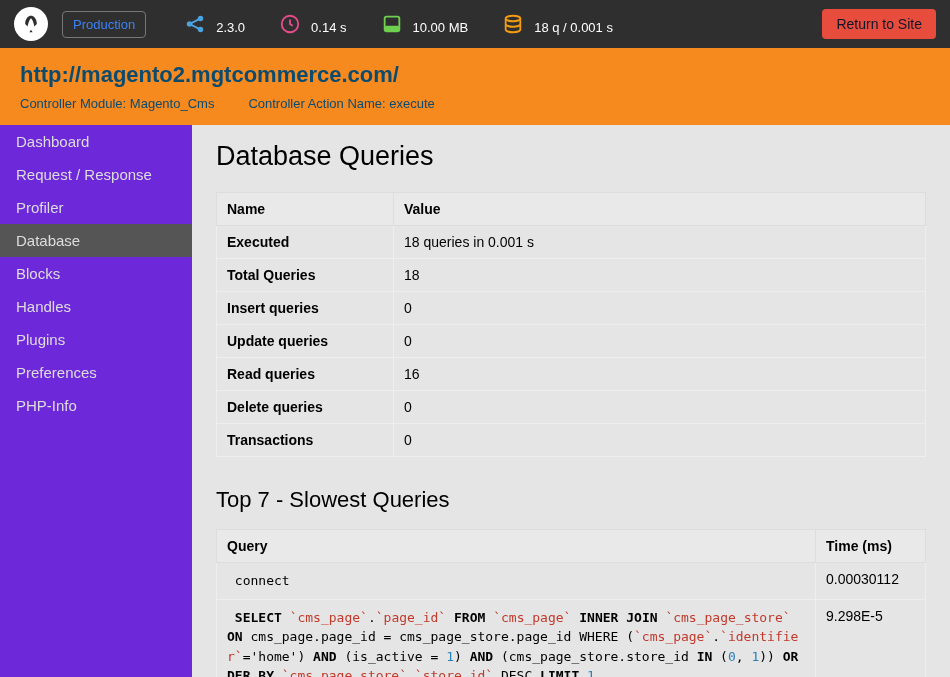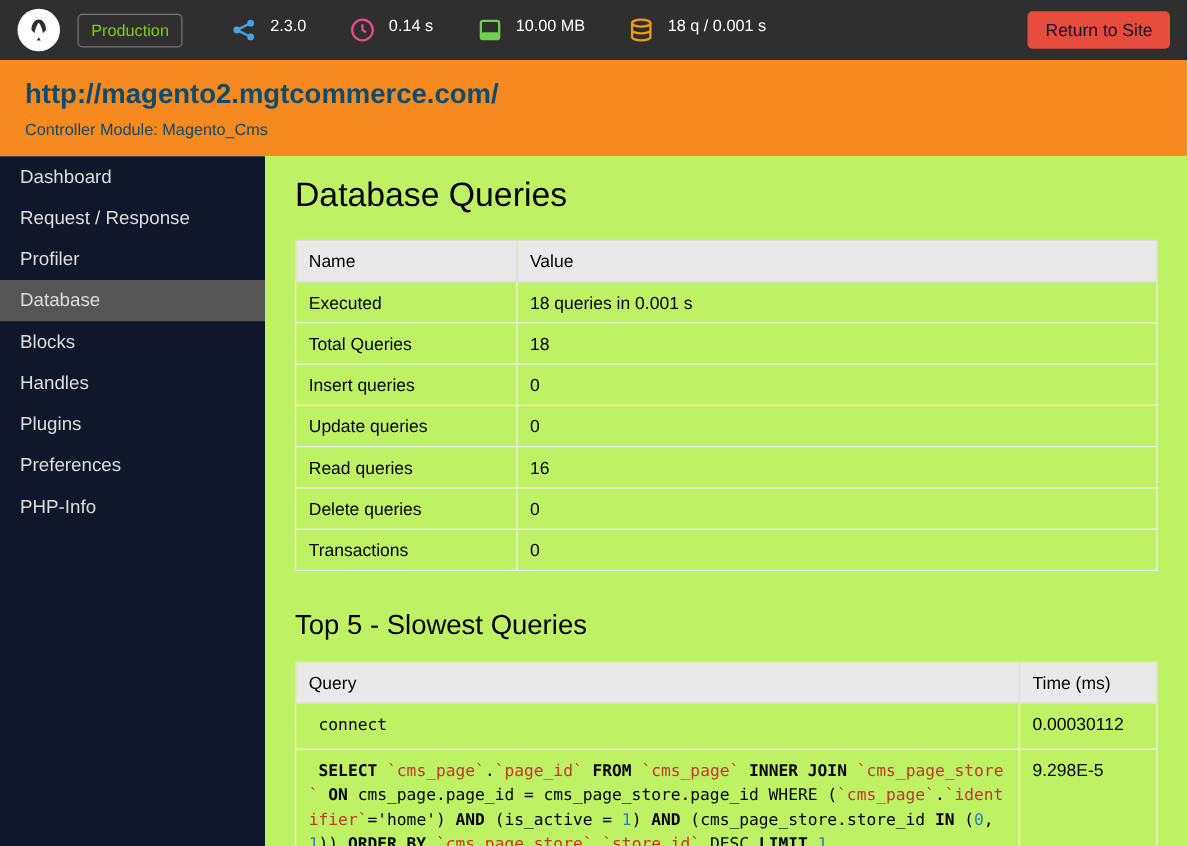--- a/index.html
+++ b/index.html
@@ -1,39 +1,39 @@
 <!DOCTYPE html>
 <html><head>
 <meta charset="utf-8">
 <style>
 *{margin:0;padding:0;box-sizing:border-box}
 body{font-family:-apple-system,BlinkMacSystemFont,"Segoe UI",Helvetica,Arial,sans-serif;background:#fff;width:950px;height:677px;overflow:hidden}
 .topbar{height:48px;background:#2f2f2f;display:flex;align-items:center;padding:0 14px;color:#fff;font-size:13px}
 .logo{width:34px;height:34px;border-radius:50%;background:#fff;display:flex;align-items:center;justify-content:center;margin-right:14px}
 .logo svg{width:20px;height:20px}
-.prod-btn{border:1px solid #777;background:transparent;color:#84cc16;padding:5px 10px;border-radius:4px;font-size:13px;cursor:pointer;margin-right:38px}
-.stat{display:flex;align-items:flex-start;margin-right:34px}
+.prod-btn{border:1px solid #777;background:transparent;color:#3b82f6;padding:5px 10px;border-radius:4px;font-size:13px;cursor:pointer;margin-right:38px}
+.stat{display:flex;align-items:flex-end;margin-right:34px}
 .stat svg{width:22px;height:22px;margin-right:10px}
 .spacer{flex:1}
 .return-btn{background:#e74c3c;border:none;color:#0f172a;padding:7px 14px;border-radius:4px;font-size:14px;cursor:pointer}
 .orange-bar{background:#f68a1f;color:#0c4a6e;padding:14px 20px}
 .orange-bar .url{font-size:22px;font-weight:700;margin-bottom:8px}
 .oinfo{font-size:13px;display:flex;flex-wrap:wrap;gap:34px}
 .oinfo b{font-weight:400}
 .body{display:flex;height:calc(677px - 48px - 77px)}
-.sidebar{width:212px;background:#0f172a;color:#ddd;font-size:15px;overflow:auto}
+.sidebar{width:192px;background:#6d28d9;color:#ddd;font-size:15px;overflow:auto}
 .sidebar .item{padding:8px 16px;cursor:pointer}
 .sidebar .item.active{background:#555}
-.main{flex:1;padding:16px 24px;overflow:auto;background:#bef264}
+.main{flex:1;padding:16px 24px;overflow:auto;background:#e5e5e5}
 h1{font-size:27px;font-weight:400;margin-bottom:20px}
 h2{font-size:22px;font-weight:400;margin:30px 0 16px}
 table{width:100%;border-collapse:collapse;font-size:14px}
-thead th{background:#e9e9e9;text-align:left;padding:8px 10px;font-weight:400;border:1px solid #ddd}
+thead th{background:#e9e9e9;text-align:left;padding:8px 10px;font-weight:700;border:1px solid #ddd}
 tbody td{padding:8px 10px;border:1px solid #eee}
-.kvt tbody td:first-child{font-weight:400;width:177px}
+.kvt tbody td:first-child{font-weight:700;width:177px}
 .qtable thead th:last-child{width:110px}
 .qtable td{vertical-align:top}
 .code{font-family:Menlo,Consolas,monospace;font-size:13px;line-height:1.5;white-space:pre-wrap;word-break:break-all}
 .kw{font-weight:700}
 .id{color:#c0392b}
 .num{color:#2980b9}
 </style>
 </head>
 <body>
 
@@ -76,20 +76,21 @@
     <span>18 q / 0.001 s</span>
   </div>
   <div class="spacer"></div>
   <button class="return-btn">Return to Site</button>
 </div>
 
 <div class="orange-bar">
   <div class="url">http://magento2.mgtcommerce.com/</div>
   <div class="oinfo">
     <span><span>Controller Module:</span> <b>Magento_Cms</b></span>
+    <span><span>Controller Action Name:</span> <b>execute</b></span>
   </div>
 </div>
 
 <div class="body">
   <div class="sidebar" id="sidebar">
       <div class="item">Dashboard</div>
       <div class="item">Request / Response</div>
       <div class="item">Profiler</div>
       <div class="item active">Database</div>
       <div class="item">Blocks</div>
@@ -131,21 +132,21 @@
           <tr>
             <td>Delete queries</td>
             <td>0</td>
           </tr>
           <tr>
             <td>Transactions</td>
             <td>0</td>
           </tr>
         </tbody>
     </table>
-    <h2>Top 5 - Slowest Queries</h2>
+    <h2>Top 7 - Slowest Queries</h2>
     <table class="qtable">
       <thead>
           <tr>
         <th>Query</th>
         <th>Time (ms)</th>
       </tr>
         </thead>
       <tbody id="slow-body">
           <tr>
             <td>

